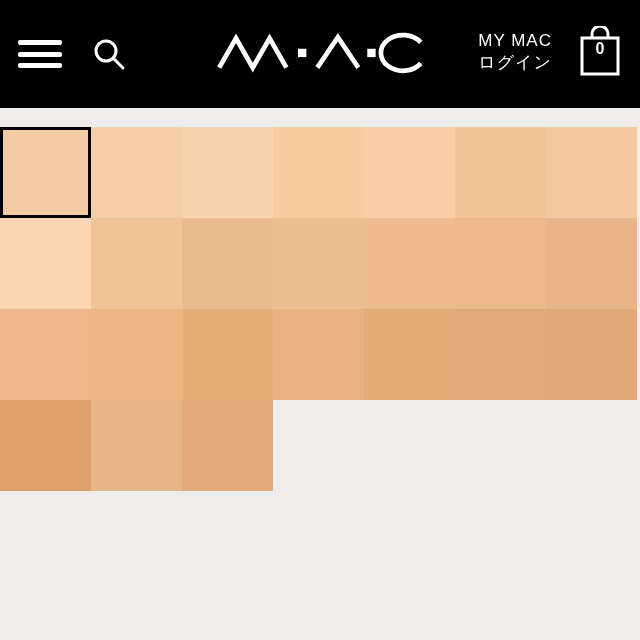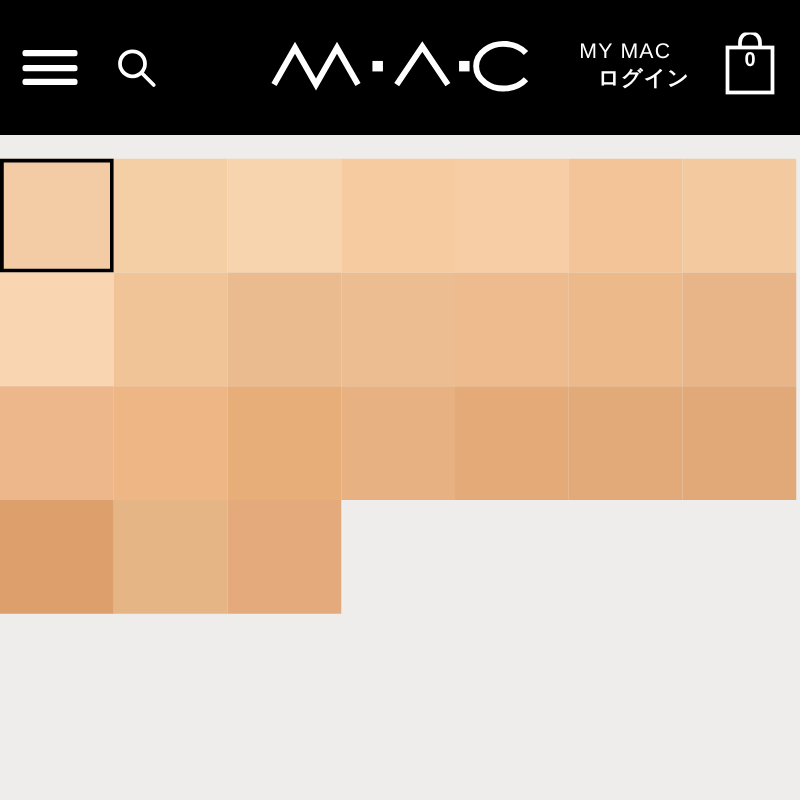--- a/index.html
+++ b/index.html
@@ -27,21 +27,21 @@
     position: absolute; left: 50%; top: 50%; transform: translate(-50%, -50%);
     width: 210px; height: 48px; display: flex; align-items: center; justify-content: center;
   }
   .logo svg { width: 210px; height: 48px; }
 
   .account {
     position: absolute; right: 88px; top: 30px;
     font-size: 17px; letter-spacing: 1px; line-height: 22px; cursor: pointer;
   }
   .account .line1 { display: block; font-weight: 400; }
-  .account .line2 { display: block; font-weight: 700; margin-left: 15px; }
+  .account .line2 { display: block; font-weight: 400; }
 
   .bag {
     position: absolute; right: 18px; top: 26px; width: 44px; height: 52px; cursor: pointer;
   }
   .bag svg { width: 44px; height: 52px; stroke: #fff; fill: none; }
   .bag .count {
     position: absolute; left: 0; top: 14px; width: 44px; text-align: center;
     font-size: 16px; font-weight: 600; color: #fff;
   }
 

